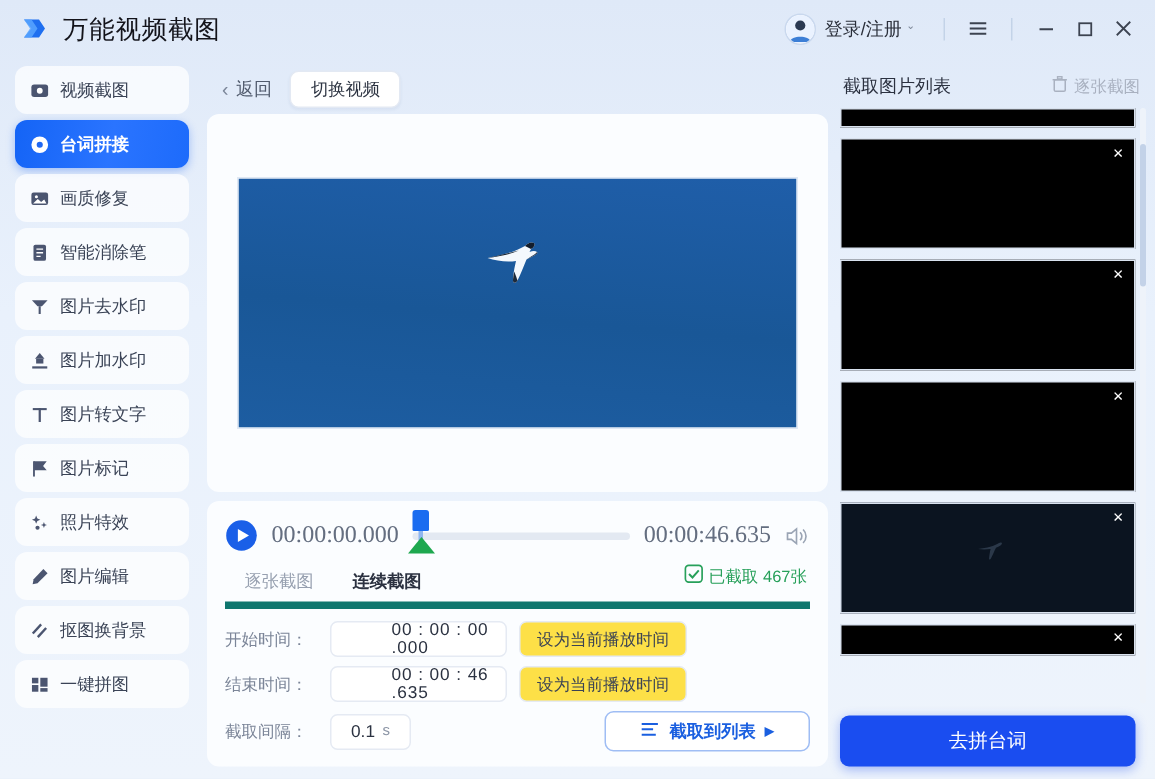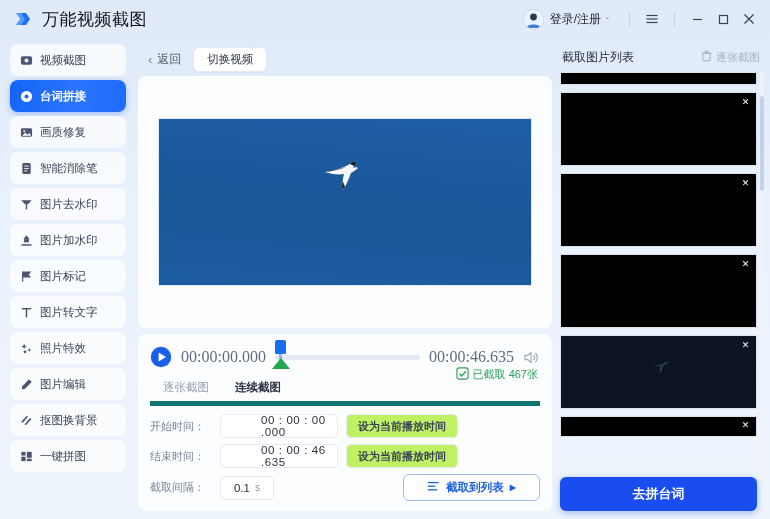--- a/index.html
+++ b/index.html
@@ -148,39 +148,39 @@
   .tab-row {
     display: flex; align-items: flex-end; gap: 0;
     border-bottom: 5px solid #0f766e;
     margin-top: 4px; padding-bottom: 0; position: relative;
   }
   .tab {
     padding: 4px 13px 6px 13px; font-size: 11.5px; color: #97a0b0;
   }
   .tab.active { color: #2b3140; font-weight: bold; }
   .cap-count {
-    position: absolute; right: 2px; bottom: 19px;
+    position: absolute; right: 2px; bottom: 9px;
     display: flex; align-items: flex-end; gap: 4px;
     font-size: 11px; color: #27a05a;
   }
 
   
   .form { padding-top: 8px; display: flex; flex-direction: column; gap: 6px; }
   .frow { display: flex; align-items: center; gap: 8px; }
   .flabel { font-size: 11px; color: #7b8598; width: 62px; flex:0 0 62px; text-align:left;}
   .tinput {
     width: 118px; height: 24px;
     border: 1px solid #e5eaf3; border-radius: 5px; background: #fff;
     display: flex; align-items: center; justify-content: center;
     font-size: 11.5px; color: #2b3241; letter-spacing: .6px; padding-left: 40px;
   }
   .ghost-btn {
     height: 24px; padding: 0 11px;
-    border: 1px solid #e5eaf3; border-radius: 5px; background: #bef264;
-    display: flex; align-items: center; font-size: 11px; color: #3b4354; font-weight: bold;
+    border: 1px solid #e5eaf3; border-radius: 5px; background: #fde047;
+    display: flex; align-items: center; font-size: 11px; color: #3b4354;
   }
   .interval-input {
     width: 54px; height: 24px;
     border: 1px solid #e5eaf3; border-radius: 5px; background: #fff;
     display: flex; align-items: center; justify-content: center; gap: 5px;
     font-size: 11.5px; color: #2b3241;
   }
   .interval-unit { font-size:10px; color:#8b94a5;}
   .row-spacer { flex: 1 1 auto; }
   .capture-btn {
@@ -237,21 +237,21 @@
     background: #eef3fa; border-radius: 2px;
   }
   .vthumb {
     position: absolute; right: 0; top: 6%; width: 4px; height: 24%;
     background: #c3d2e8; border-radius: 2px;
   }
   .primary-btn {
     flex: 0 0 34px; height: 34px; margin-top: 8px; margin-right:7px;
     background: #1a4df0; border-radius: 6px;
     display: flex; align-items: center; justify-content: center;
-    color: #fff; font-size: 13px; font-weight: bold;
+    color: #fff; font-size: 13px; font-weight: normal;
     box-shadow: 0 2px 7px rgba(22,72,235,.35);
   }
 </style>
 </head>
 <body>
 
 <div class="app">
 
   <div class="titlebar">
     <span class="logo-mark">
@@ -376,37 +376,37 @@
               <rect x="4.4" y="5.6" width="5.2" height="3.4" fill="#4b5570"></rect>
               <rect x="1.6" y="11" width="10.8" height="1.6" fill="#4b5570"></rect>
             </svg>
         </span>
         <span>图片加水印</span>
       </div>
 
       <div class="side-item">
         <span class="ic">
           <svg width="13" height="13" viewBox="0 0 14 14">
-              <path d="M3 1.6 L12 1.6 L9.4 5 L12 8 L3 8 Z" fill="#4b5570"></path>
-              <rect x="2.2" y="1.6" width="1.3" height="11" fill="#4b5570"></rect>
-            </svg>
-        </span>
-        <span>图片标记</span>
-      </div>
-
-      <div class="side-item">
-        <span class="ic">
-          <svg width="13" height="13" viewBox="0 0 14 14">
               <g fill="#4b5570">
                 <rect x="2" y="2.2" width="10" height="1.5"></rect>
                 <rect x="6.2" y="2.2" width="1.6" height="10"></rect>
               </g>
             </svg>
         </span>
         <span>图片转文字</span>
+      </div>
+
+      <div class="side-item">
+        <span class="ic">
+          <svg width="13" height="13" viewBox="0 0 14 14">
+              <path d="M3 1.6 L12 1.6 L9.4 5 L12 8 L3 8 Z" fill="#4b5570"></path>
+              <rect x="2.2" y="1.6" width="1.3" height="11" fill="#4b5570"></rect>
+            </svg>
+        </span>
+        <span>图片标记</span>
       </div>
 
       <div class="side-item">
         <span class="ic">
           <svg width="13" height="13" viewBox="0 0 14 14">
               <g fill="#4b5570">
                 <path d="M4.4 1.8 L5.3 4 L7.4 4.8 L5.3 5.7 L4.4 7.8 L3.6 5.7 L1.4 4.8 L3.6 4 Z"></path>
                 <path d="M10 6.4 L10.6 8 L12.2 8.6 L10.6 9.2 L10 10.8 L9.4 9.2 L7.8 8.6 L9.4 8 Z"></path>
                 <circle cx="5.4" cy="10.6" r="1.5"></circle>
               </g>

